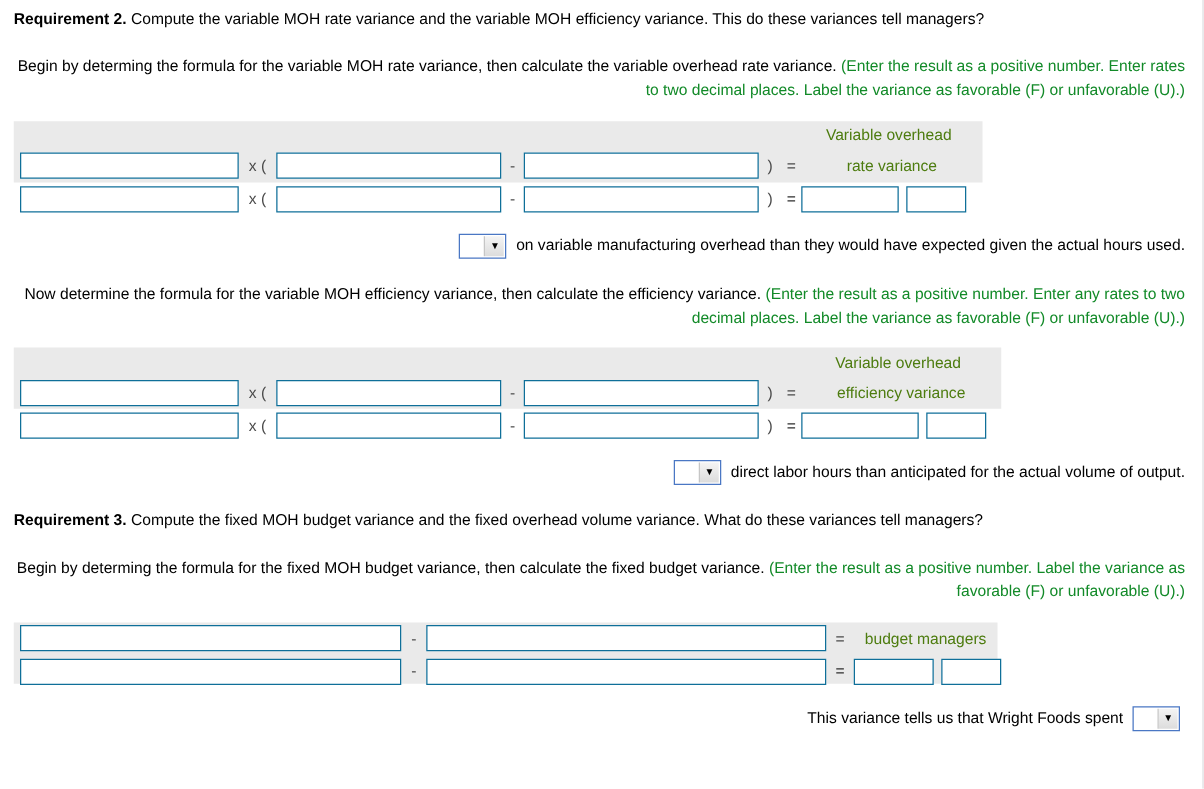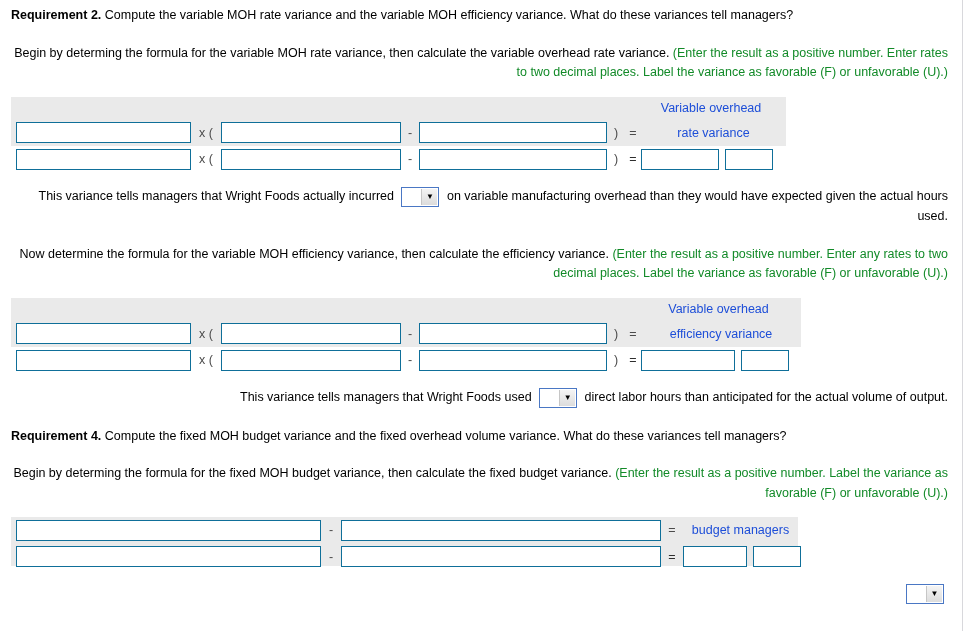--- a/index.html
+++ b/index.html
@@ -88,21 +88,21 @@
   .frow {
     position: relative;
     display: flex;
     align-items: center;
     height: 26px;
   }
   .frow.head {
     height: 23px;
   }
   .cap {
-    color: #1d4ed8;
+    color: #4d7c0f;
     font-size: 12.5px;
     text-align: center;
     white-space: nowrap;
   }
   .op {
     color: #4b4b4b;
     font-size: 12.5px;
     text-align: center;
     white-space: nowrap;
     flex: 0 0 auto;
@@ -122,21 +122,21 @@
   }
 </style>
 </head>
 <body>
 
 <div class="page">
   <div class="content">
 
     <p class="req-head">
       <span class="lbl">Requirement 2.</span>
-      <span>Compute the variable MOH rate variance and the variable MOH efficiency variance. What do these variances tell managers?</span>
+      <span>Compute the variable MOH rate variance and the variable MOH efficiency variance. This do these variances tell managers?</span>
     </p>
 
     <div class="spacer-lg"></div>
 
     <p class="para">
       <span>Begin by determing the formula for the variable MOH rate variance, then calculate the variable overhead rate variance.</span>
       <span class="green">(Enter the result as a positive number. Enter rates to two decimal places. Label the variance as favorable (F) or unfavorable (U).)</span>
     </p>
 
     <div class="spacer-md"></div>
@@ -169,21 +169,20 @@
         <div class="op" style="width:18px;">)</div>
         <div class="op dark" style="width:16px;">=</div>
         <input class="fi" style="width: 78px;" value="">
         <input class="fi" style="width: 48px; margin-left: 6px;" value="">
       </div>
     </div>
 
     <div class="spacer-md"></div>
 
     <p class="para">
-      <span>This variance tells managers that Wright Foods actually incurred</span>
       <span class="ddl">
         <span class="ddl-value"></span>
         <span class="arrow-btn">▼</span>
       </span>
       <span>on variable manufacturing overhead than they would have expected given the actual hours used.</span>
     </p>
 
     <div class="spacer-lg"></div>
 
     <p class="para">
@@ -221,32 +220,31 @@
         <div class="op" style="width:18px;">)</div>
         <div class="op dark" style="width:16px;">=</div>
         <input class="fi" style="width: 94px;" value="">
         <input class="fi" style="width: 48px; margin-left: 6px;" value="">
       </div>
     </div>
 
     <div class="spacer-md"></div>
 
     <p class="para">
-      <span>This variance tells managers that Wright Foods used</span>
       <span class="ddl">
         <span class="ddl-value"></span>
         <span class="arrow-btn">▼</span>
       </span>
       <span>direct labor hours than anticipated for the actual volume of output.</span>
     </p>
 
     <div class="spacer-lg"></div>
 
     <p class="req-head">
-      <span class="lbl">Requirement 4.</span>
+      <span class="lbl">Requirement 3.</span>
       <span>Compute the fixed MOH budget variance and the fixed overhead volume variance. What do these variances tell managers?</span>
     </p>
 
     <div class="spacer-lg"></div>
 
     <p class="para">
       <span>Begin by determing the formula for the fixed MOH budget variance, then calculate the fixed budget variance.</span>
       <span class="green">(Enter the result as a positive number. Label the variance as favorable (F) or unfavorable (U).)</span>
     </p>
 
@@ -270,20 +268,21 @@
         <input class="fi" style="width: 320px;" value="">
         <div class="op dark" style="width:22px;">=</div>
         <input class="fi" style="width: 64px;" value="">
         <input class="fi" style="width: 48px; margin-left: 6px;" value="">
       </div>
     </div>
 
     <div class="spacer-md"></div>
 
     <p class="para">
+      <span>This variance tells us that Wright Foods spent</span>
       <span class="ddl">
         <span class="ddl-value"></span>
         <span class="arrow-btn">▼</span>
       </span>
     </p>
 
     <div class="spacer-lg"></div>
 
   </div>
 </div>

